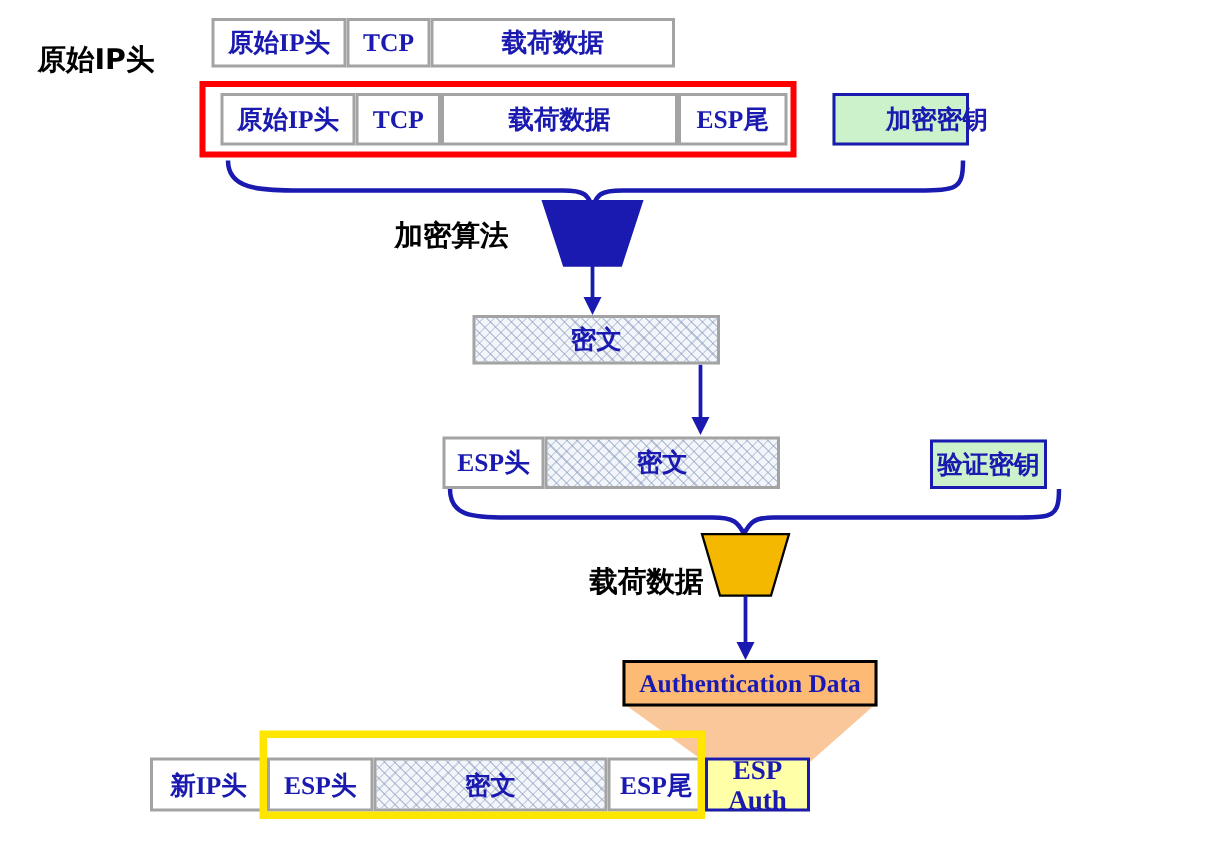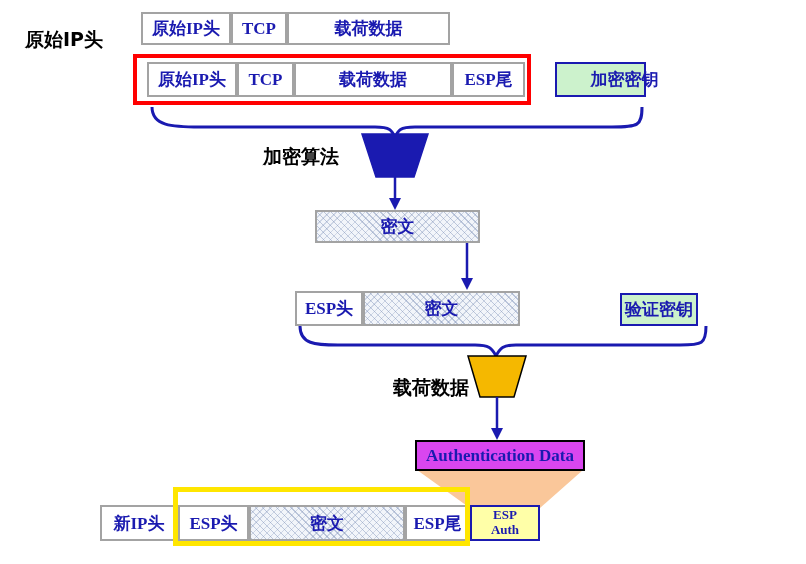--- a/index.html
+++ b/index.html
@@ -52,21 +52,21 @@
     color: #1a1ab0;
     font-weight: bold;
     display: flex;
     align-items: center;
     justify-content: center;
     white-space: nowrap;
   }
 
   .authbox {
     border: 2px solid #000000;
-    background: #d946ef;
+    background: #fdba74;
     color: #1a1ab0;
     font-weight: bold;
     display: flex;
     align-items: center;
     justify-content: center;
     white-space: nowrap;
   }
 
   .espauth {
     border: 2px solid #1a1ab0;
@@ -160,20 +160,20 @@
   <div class="abs keybox" style="left:620px; top:293px; width:78px; height:33px; font-size:17px;">验证密钥</div>
 
   <div class="abs cnlabel" style="left:393px; top:375px; font-size:19px;">载荷数据</div>
 
   <div class="abs authbox" style="left:415px; top:440px; width:170px; height:31px; font-size:17px;">Authentication Data</div>
 
   <div class="abs cell" style="left:100px; top:505px; width:78px; height:36px; font-size:17px;">新IP头</div>
   <div class="abs cell" style="left:178px; top:505px; width:71px; height:36px; font-size:17px;">ESP头</div>
   <div class="abs cell hatch" style="left:249px; top:505px; width:156px; height:36px; font-size:17px;">密文</div>
   <div class="abs cell" style="left:405px; top:505px; width:65px; height:36px; font-size:17px;">ESP尾</div>
-  <div class="abs espauth" style="left:470px; top:505px; width:70px; height:36px; font-size:13px;">
+  <div class="abs espauth" style="left:470px; top:505px; width:70px; height:36px; font-size:18px;">
     <span>ESP</span>
     <span>Auth</span>
   </div>
 
   <div class="abs yellowrect" style="left:173px; top:487px; width:297px; height:59px;"></div>
 
 </div>
 
 </body></html>

